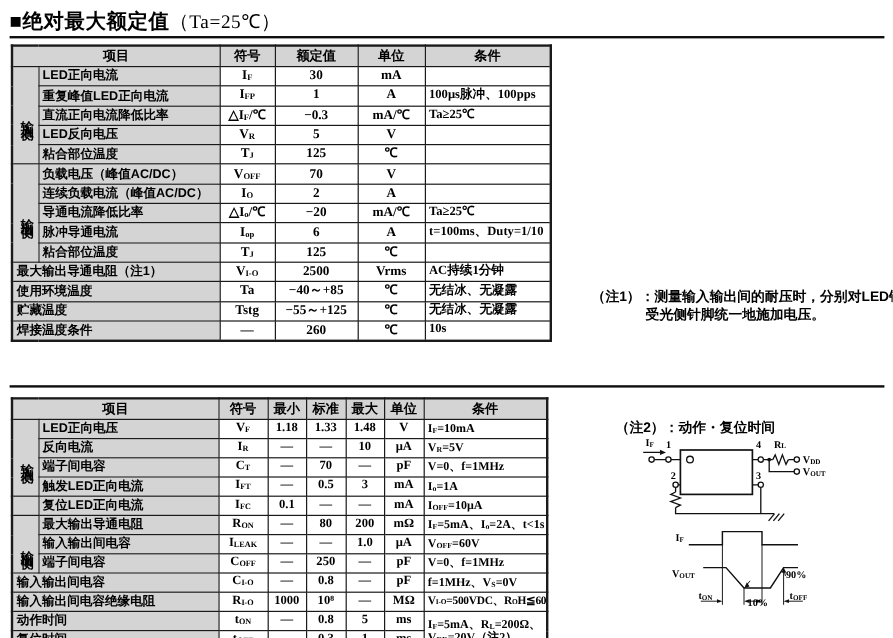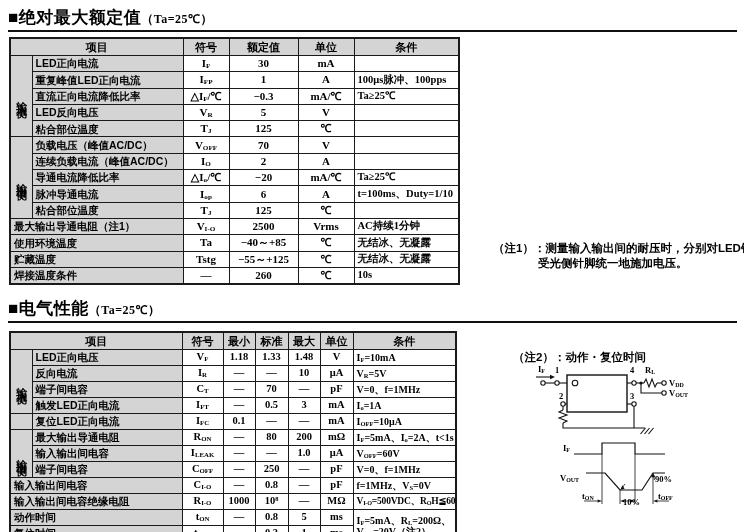--- a/index.html
+++ b/index.html
@@ -1,19 +1,19 @@
 <!DOCTYPE html>
 <html><head>
 <meta charset="utf-8">
 <style>
   html,body { margin:0; padding:0; background:#fff; }
   .sheet { position:relative; width:744px; height:532px; background:#fff; overflow:hidden;
            font-family:"Liberation Sans",sans-serif; color:#000; }
   .sec-title { position:absolute; left:8px; font-weight:bold; font-size:17px; letter-spacing:0.5px; white-space:nowrap; }
-  .sec-title .cond { font-size:12px; font-family:"Liberation Serif",serif; font-weight:bold; }
+  .sec-title .cond { font-size:16px; font-family:"Liberation Serif",serif; font-weight:normal; }
   .rule { position:absolute; left:8px; width:729px; height:2px; background:#101010; }
 
   table.dtable { position:absolute; border-collapse:collapse; table-layout:fixed; background:#fff; border:2px solid #1a1a1a; }
   .dtable td { border:1px solid #1a1a1a; padding:0 3px; overflow:hidden; line-height:1; vertical-align:middle; }
   .dtable .h { background:#d4d4d4; text-align:center; font-weight:bold; font-size:11px; padding:0 1px; }
   .g { background:#d4d4d4; }
   .item { font-weight:bold; font-size:10.5px; text-align:left; white-space:nowrap; }
   .val  { font-family:"Liberation Serif",serif; font-weight:bold; font-size:11px; text-align:center; white-space:nowrap; }
   .condc{ font-family:"Liberation Serif",serif; font-weight:bold; font-size:10.5px; text-align:left; white-space:nowrap; }
   .t2 .val { font-size:10.5px; }
@@ -167,23 +167,20 @@
         <td class="condc">10s</td>
       </tr>
     </tbody>
   </table>
 
   <div class="note" style="left:493px; top:241px;">
     <div>（注1）：测量输入输出间的耐压时，分别对LED针脚、</div>
     <div class="ind">受光侧针脚统一地施加电压。</div>
   </div>
 
-  <div class="sec-title" style="top:297px;">
-    <span>■电气性能</span><span class="cond">（Ta=25℃）</span>
-  </div>
   <div class="rule" style="top:321px;"></div>
 
   <table class="dtable t2" style="left:9px; top:331px; width:446px;">
     <colgroup>
         <col style="width:22px">
         <col style="width:150px">
         <col style="width:41px">
         <col style="width:32px">
         <col style="width:33px">
         <col style="width:32px">

